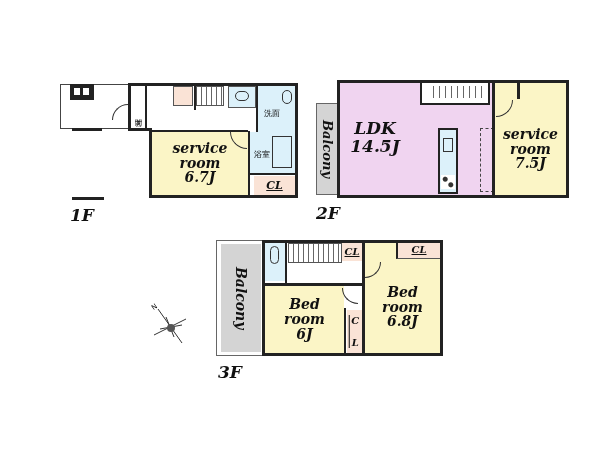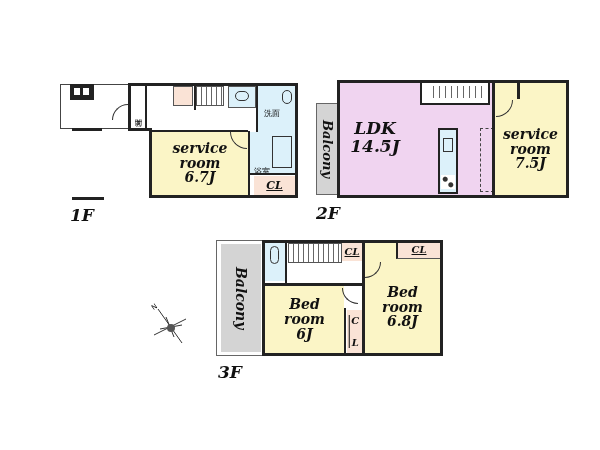--- a/index.html
+++ b/index.html
@@ -55,21 +55,21 @@
     <span class="lbl mid">service</span>
     <span class="lbl mid">room</span>
     <span class="lbl mid">6.7J</span>
   </div>
   <div class="abs wall" style="left:248px;top:131px;width:2px;height:64px;"></div>
   <div class="abs wall" style="left:152px;top:130px;width:96px;height:2px;"></div>
   <div class="door" style="left:230px;top:132px;width:17px;height:17px;border-radius:0 0 0 17px;border-top:none;border-right:none;"></div>
 
   <div class="abs" style="left:250px;top:132px;width:45px;height:41px;background:#dcf1fa;"></div>
   <div class="abs" style="left:272px;top:136px;width:20px;height:32px;border:1px solid #333;"></div>
-  <span class="abs small" style="left:254px;top:166px;font-size:8px;">浴室</span>
+  <span class="abs small" style="left:254px;top:149px;font-size:8px;">浴室</span>
   <div class="abs wall" style="left:250px;top:173px;width:45px;height:2px;"></div>
 
   <div class="room" style="left:254px;top:176px;width:41px;height:19px;background:#fae3d6;">
     <span class="lbl cl">CL</span>
   </div>
 
   <div class="abs wall" style="left:72px;top:197px;width:32px;height:3px;"></div>
   <span class="abs floor" style="left:70px;top:205px;">1F</span>
 </div>
 

